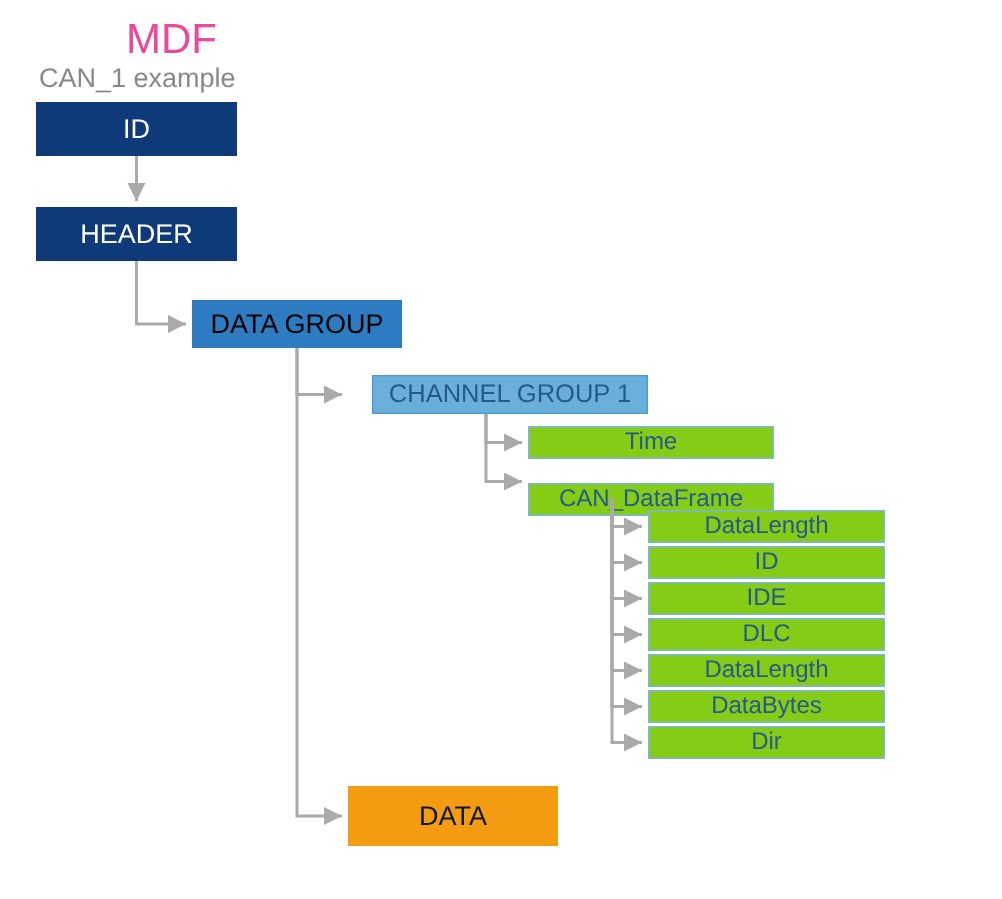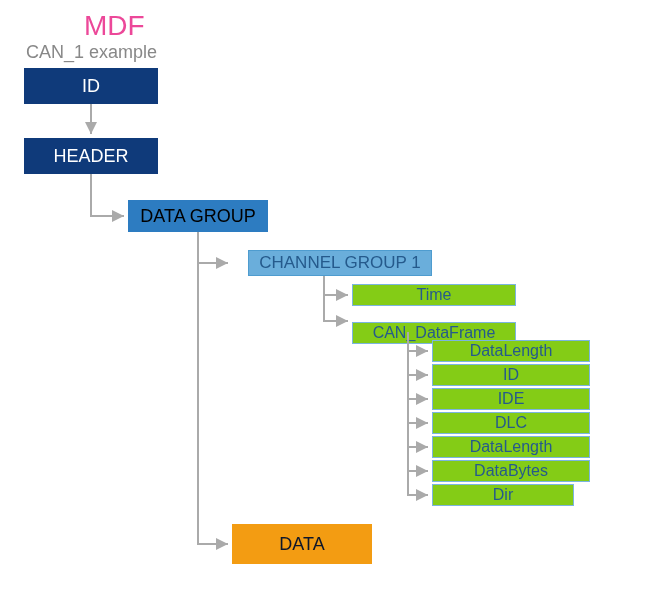--- a/index.html
+++ b/index.html
@@ -86,21 +86,21 @@
 
 <div class="box field" style="left:352px; top:284px; width:164px;">Time</div>
 <div class="box field" style="left:352px; top:310px; width:164px;margin-top:12px;">CAN_DataFrame</div>
 
 <div class="box field" style="left:432px; top:340px; width:158px;">DataLength</div>
 <div class="box field" style="left:432px; top:364px; width:158px;">ID</div>
 <div class="box field" style="left:432px; top:388px; width:158px;">IDE</div>
 <div class="box field" style="left:432px; top:412px; width:158px;">DLC</div>
 <div class="box field" style="left:432px; top:436px; width:158px;text-align:center;">DataLength</div>
 <div class="box field" style="left:432px; top:460px; width:158px;">DataBytes</div>
-<div class="box field" style="left:432px; top:484px; width:142px;">Dir</div>
+<div class="box field" style="left:432px; top:484px; width:158px;">Dir</div>
 
 <div class="box data" style="left:232px; top:524px;">DATA</div>
 
 <svg class="arrows">
   <defs>
     <marker id="ah" markerWidth="8" markerHeight="8" refX="6" refY="3" orient="auto">
       <path d="M0,0 L6,3 L0,6 Z" fill="#aaa"></path>
     </marker>
   </defs>
   <g stroke="#aaa" stroke-width="2" fill="none" marker-end="url(#ah)">

